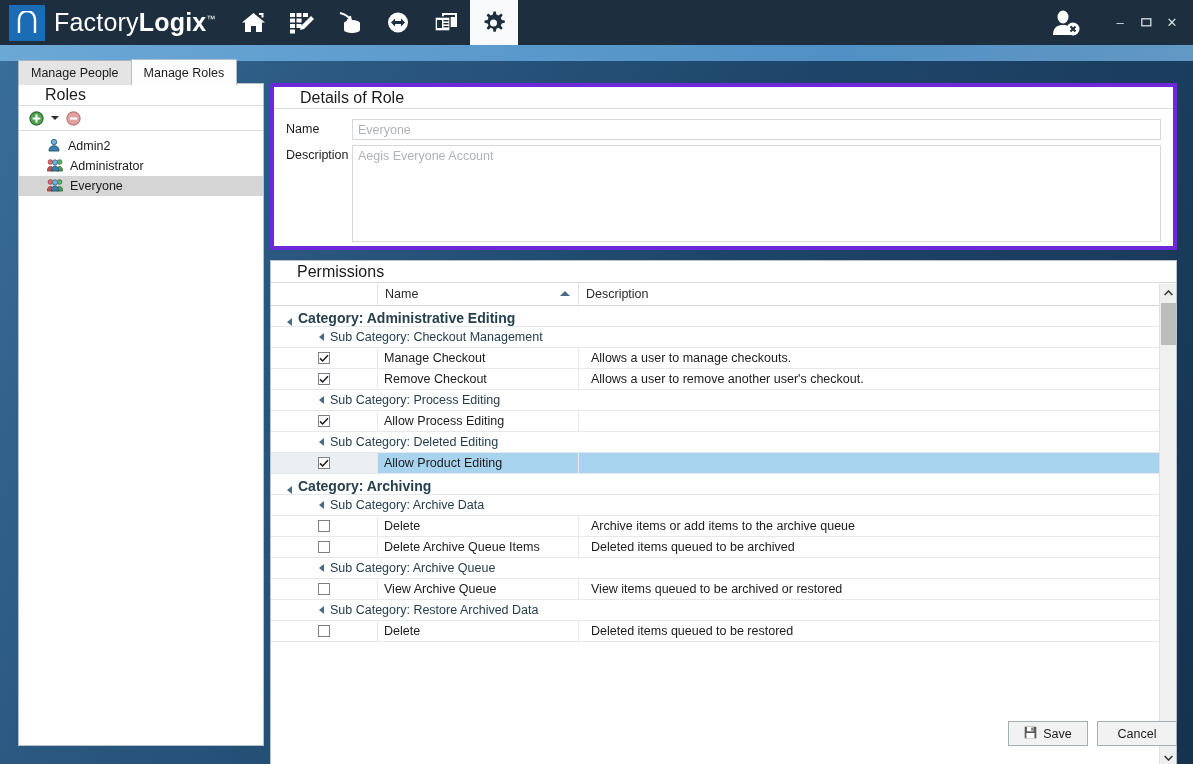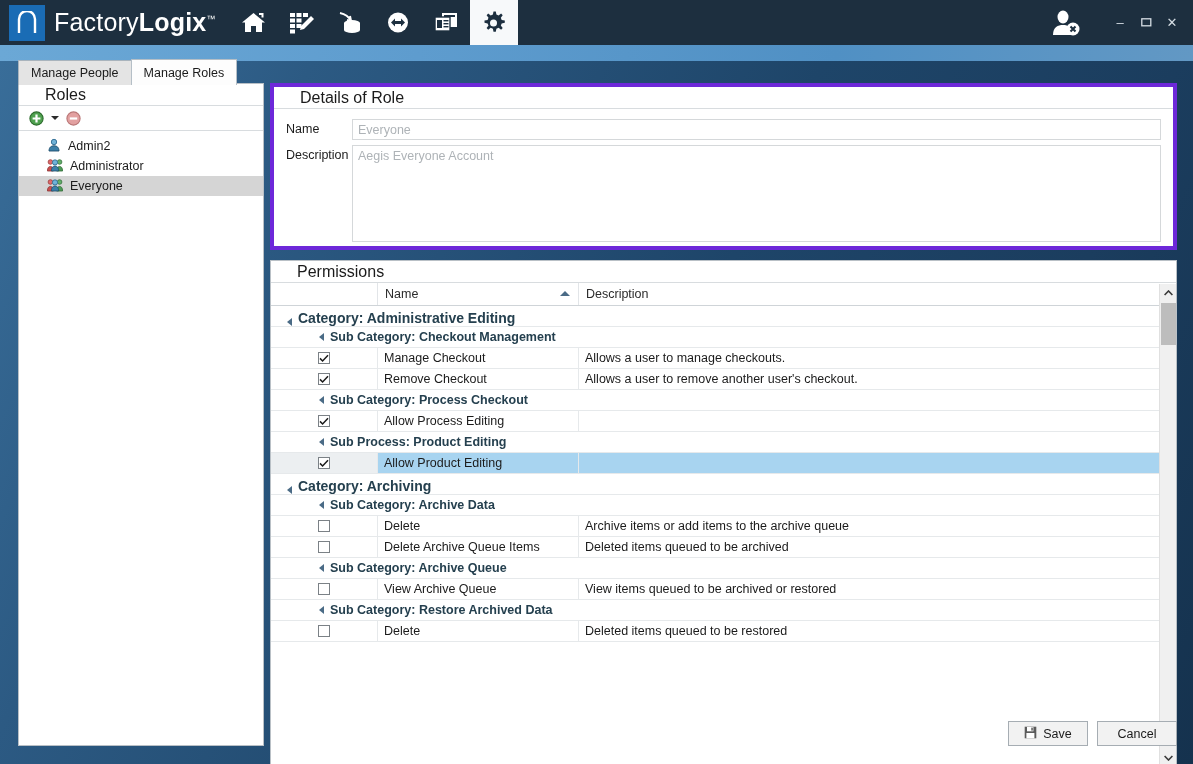--- a/index.html
+++ b/index.html
@@ -117,36 +117,36 @@
   .grow{
     display:flex;height:21px;border-bottom:1px solid #e6e9eb;box-sizing:border-box;
     align-items:stretch;font-size:12.5px;
   }
   .grow.cat,.grow.sub{border-bottom:1px solid #e6e9eb;}
   .cat-cell{
     display:flex;align-items:flex-end;font-weight:bold;color:#25404f;font-size:14px;
     padding-left:16px;
   }
   .sub-cell{
-    display:flex;align-items:center;font-weight:bold;color:#25404f;font-size:12.5px;
+    display:flex;align-items:center;font-weight:normal;color:#25404f;font-size:12.5px;
     padding-left:48px;
   }
   .tri{
     width:0;height:0;border-top:4px solid transparent;border-bottom:4px solid transparent;
     border-right:5px solid #4a6b86;margin-right:6px;cursor:pointer;flex:none;
   }
   .cb-cell{
     width:107px;flex:none;display:flex;align-items:center;justify-content:center;
     border-right:1px solid #e6e9eb;box-sizing:border-box;
   }
   .name-cell{
     width:201px;flex:none;display:flex;align-items:center;padding-left:6px;
     border-right:1px solid #e6e9eb;box-sizing:border-box;color:#1b1b1b;
   }
-  .desc-cell{flex:1;display:flex;align-items:center;padding-left:6px;color:#1b1b1b;}
+  .desc-cell{flex:1;display:flex;align-items:center;padding-left:6px;color:#1b1b1b;margin-left:6px;}
   .chk{
     width:12px;height:12px;border:1px solid #7b8186;background:#fff;box-sizing:border-box;
     display:flex;align-items:center;justify-content:center;cursor:pointer;flex:none;
   }
   .chk svg{display:block;}
   .grow.selected{background:#a8d4f0;}
   .grow.selected .cb-cell{background:#eceff1;}
   .scrollbar{
     position:absolute;right:0;top:23px;width:17px;height:482px;
     background:#f0f0f0;border-left:1px solid #e0e0e0;box-sizing:border-box;
@@ -378,40 +378,40 @@
               </svg>
             </span>
         </div>
         <div class="name-cell">Remove Checkout</div>
         <div class="desc-cell">Allows a user to remove another user's checkout.</div>
       </div>
 
       <div class="grow sub">
         <div class="sub-cell">
           <span class="tri"></span>
-          <span>Sub Category: Process Checkout</span>
+          <span>Sub Category: Process Editing</span>
         </div>
       </div>
 
       <div class="grow">
         <div class="cb-cell">
           <span class="chk">
               <svg width="10" height="9" viewBox="0 0 10 9">
                 <path d="M1 4.4 L3.6 7 L9 1.2" fill="none" stroke="#1b1b1b" stroke-width="1.5"></path>
               </svg>
             </span>
         </div>
         <div class="name-cell">Allow Process Editing</div>
         <div class="desc-cell"></div>
       </div>
 
       <div class="grow sub">
         <div class="sub-cell">
           <span class="tri"></span>
-          <span>Sub Process: Product Editing</span>
+          <span>Sub Category: Deleted Editing</span>
         </div>
       </div>
 
       <div class="grow selected">
         <div class="cb-cell">
           <span class="chk">
               <svg width="10" height="9" viewBox="0 0 10 9">
                 <path d="M1 4.4 L3.6 7 L9 1.2" fill="none" stroke="#1b1b1b" stroke-width="1.5"></path>
               </svg>
             </span>

